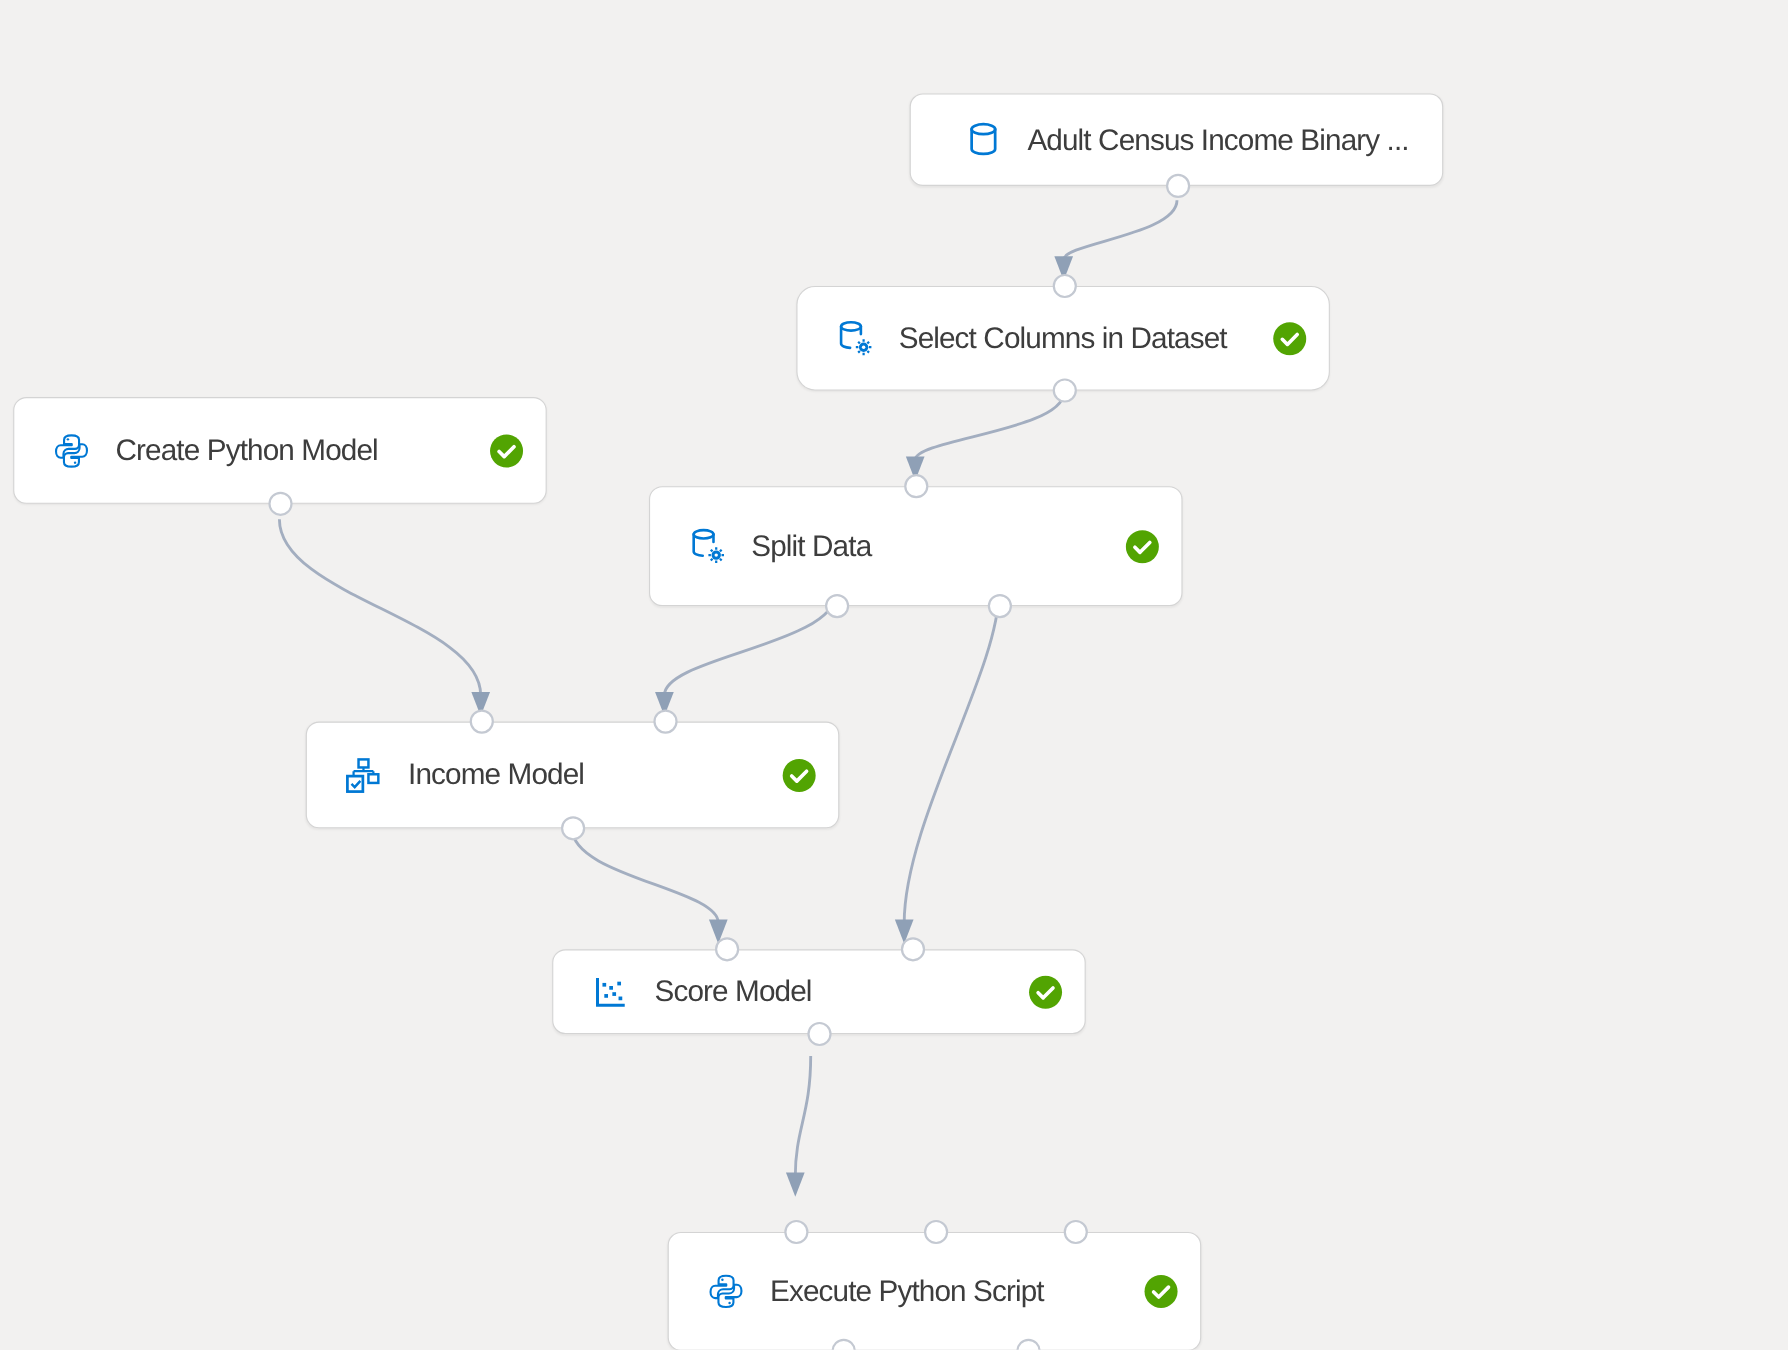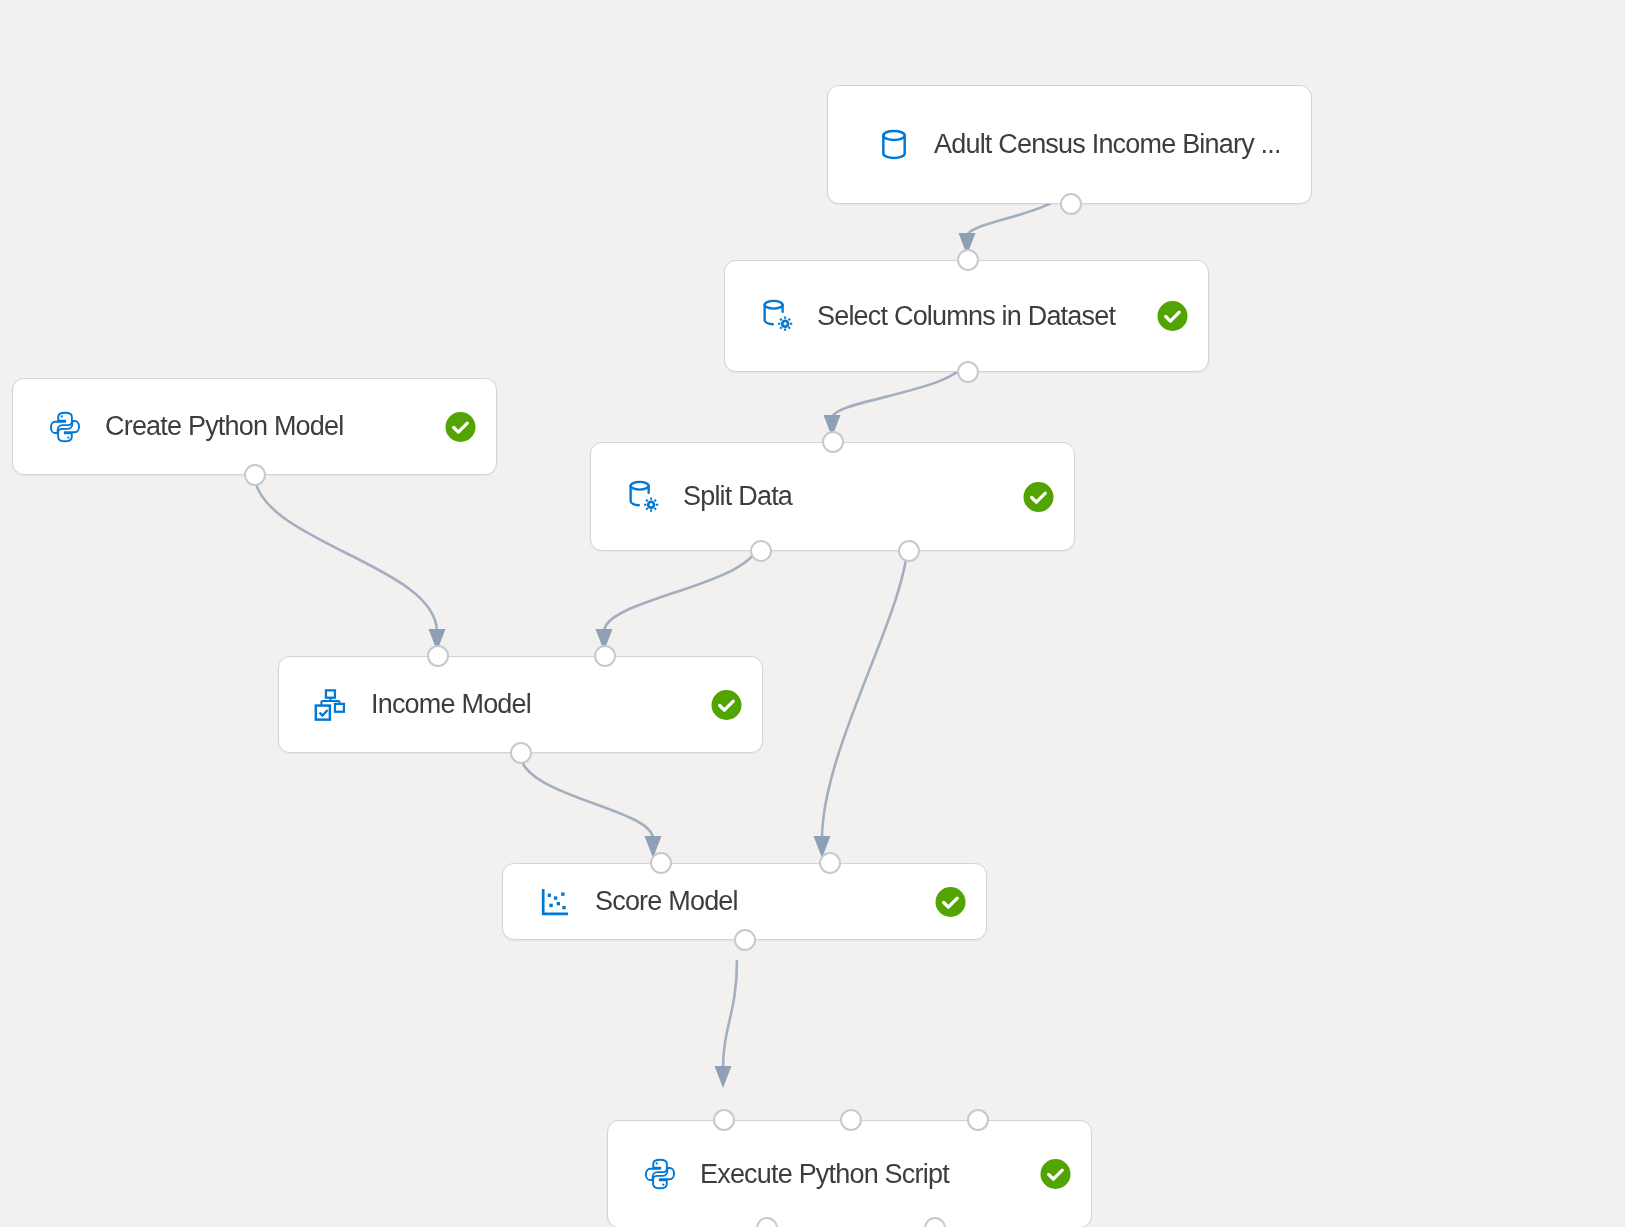--- a/index.html
+++ b/index.html
@@ -65,52 +65,52 @@
       </g>
       <g>
         <path d="M520 753 C 520 797, 653 808, 653 839" fill="none" stroke="#a3aec0" stroke-width="2.6"></path>
         <polygon points="644.5,836 661.5,836 653,858" fill="#8fa0b6"></polygon>
       </g>
       <g>
         <path d="M737 960 C 737 1013.2, 723 1026.5, 723 1069" fill="none" stroke="#a3aec0" stroke-width="2.6"></path>
         <polygon points="714.5,1066 731.5,1066 723,1088" fill="#8fa0b6"></polygon>
       </g>
     </svg>
-<div class="node" style="left: 827px; top: 85px; width: 485px; height: 119px; padding-left: 48px;">
+<div class="node" style="left: 827px; top: 85px; width: 485px; height: 84px; padding-left: 48px;">
       <span class="icon" style="color: rgb(0, 120, 212);">
         <svg viewBox="0 0 32 32" fill="none">
           <ellipse cx="16" cy="7.5" rx="9.5" ry="4" stroke="currentColor" stroke-width="2.2"></ellipse>
           <path d="M6.5 7.5v16c0 2.2 4.3 4 9.5 4s9.5-1.8 9.5-4v-16" stroke="currentColor" stroke-width="2.2" stroke-linecap="round"></path>
         </svg>
       </span>
       <span class="label">Adult Census Income Binary ...</span>
       <span class="port out" style="left: 232px;"></span>
     </div>
-    <div class="node" style="left: 724px; top: 260px; width: 485px; height: 112px;">
+    <div class="node" style="left: 724px; top: 260px; width: 485px; height: 95px; border-radius: 17px;">
       <span class="icon" style="color: rgb(0, 120, 212);">
         <svg viewBox="0 0 32 32" fill="none">
           <ellipse cx="13" cy="6" rx="8" ry="3.4" stroke="currentColor" stroke-width="2.1"></ellipse>
           <path d="M5 6v13.8c0 1.9 3.2 3.4 7.3 3.5" stroke="currentColor" stroke-width="2.1" stroke-linecap="round"></path>
           <path d="M21 6v6.2" stroke="currentColor" stroke-width="2.1" stroke-linecap="round"></path>
           <path d="M23.2 16.4v2M23.2 27.2v2M29.5 22.8h-2M18.9 22.8h-2M27.6 18.4l-1.4 1.4M20.2 25.8l-1.4 1.4M27.6 27.2l-1.4-1.4M20.2 19.8l-1.4-1.4" stroke="currentColor" stroke-width="1.8"></path>
           <circle cx="23.2" cy="22.8" r="3.8" fill="currentColor"></circle>
           <circle cx="23.2" cy="22.8" r="1.4" fill="#fff"></circle>
         </svg>
       </span>
       <span class="label">Select Columns in Dataset</span>
       <span class="badge" style="color: rgb(82, 164, 2);">
         <svg viewBox="0 0 32 32">
           <circle cx="16" cy="16" r="15.5" fill="currentColor"></circle>
           <path d="M9 16.5l4.8 4.8L23 12" fill="none" stroke="#fff" stroke-width="3.4" stroke-linecap="round" stroke-linejoin="round"></path>
         </svg>
       </span>
       <span class="port in" style="left: 232px;"></span>
       <span class="port out" style="left: 232px;"></span>
     </div>
-    <div class="node" style="left: 12px; top: 378px; width: 485px; height: 97px;">
+    <div class="node" style="left: 12px; top: 361px; width: 485px; height: 97px;">
       <span class="icon" style="color: rgb(0, 120, 212);">
         <svg viewBox="0 0 32 32" fill="none">
           <path d="M16 3.4c-3.5 0-6 1.3-6 3.6v3.3h6.2v1.1H7.3c-2.1 0-3.8 2-3.8 5s1.7 5 3.8 5h2.2v-3c0-2.3 1.9-4.1 4.2-4.1h5.1c1.9 0 3.3-1.5 3.3-3.3V7c0-2.3-2.6-3.6-6.1-3.6z" stroke="currentColor" stroke-width="1.7" stroke-linejoin="round"></path>
           <path d="M16 28.6c3.5 0 6-1.3 6-3.6v-3.3h-6.2v-1.1h8.9c2.1 0 3.8-2 3.8-5s-1.7-5-3.8-5h-2.2v3c0 2.3-1.9 4.1-4.2 4.1h-5.1c-1.9 0-3.3 1.5-3.3 3.3V25c0 2.3 2.6 3.6 6.1 3.6z" stroke="currentColor" stroke-width="1.7" stroke-linejoin="round"></path>
           <circle cx="13.1" cy="6.6" r="1" fill="currentColor"></circle>
           <circle cx="18.9" cy="25.4" r="1" fill="currentColor"></circle>
         </svg>
       </span>
       <span class="label">Create Python Model</span>
       <span class="badge" style="color: rgb(82, 164, 2);">

